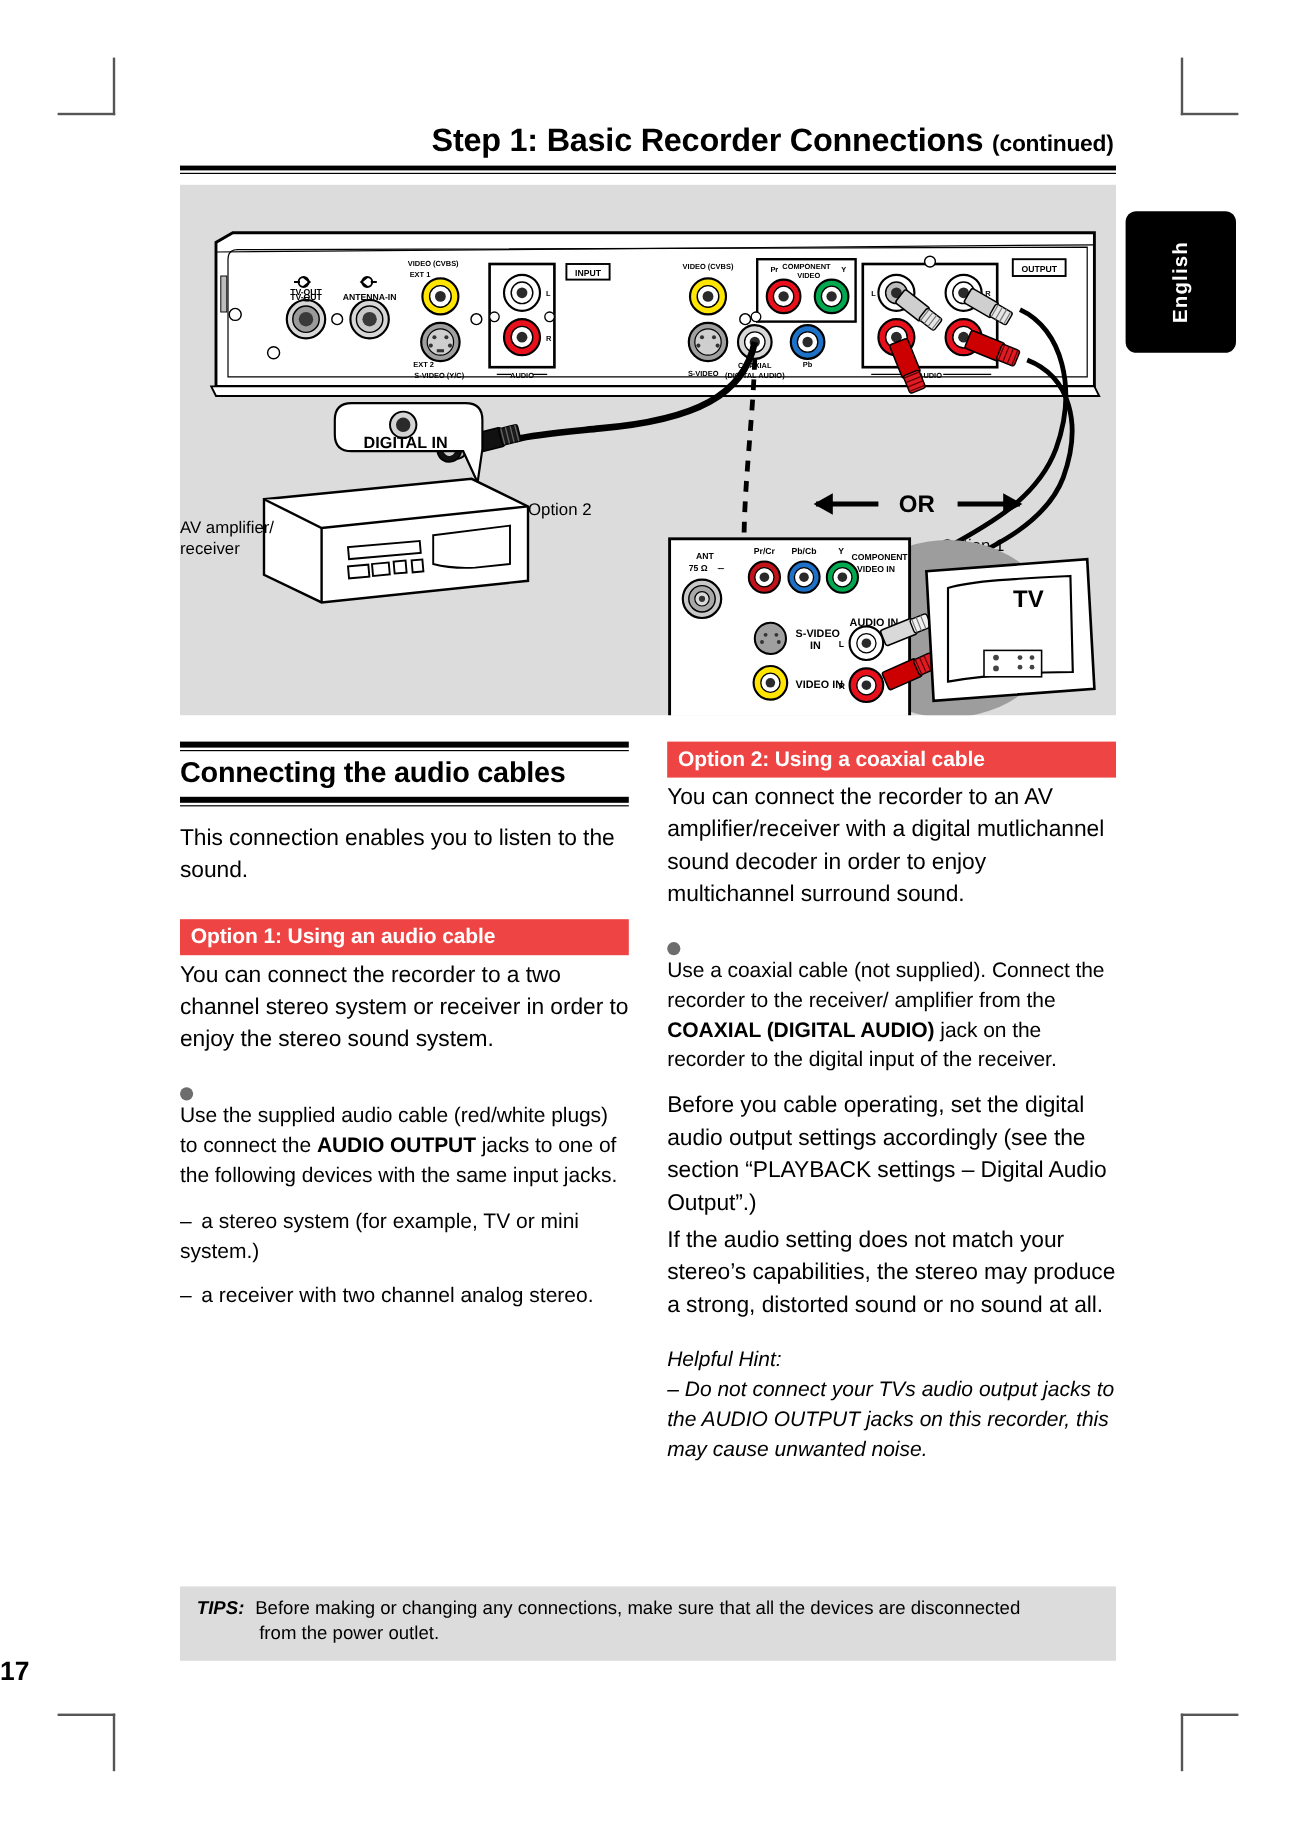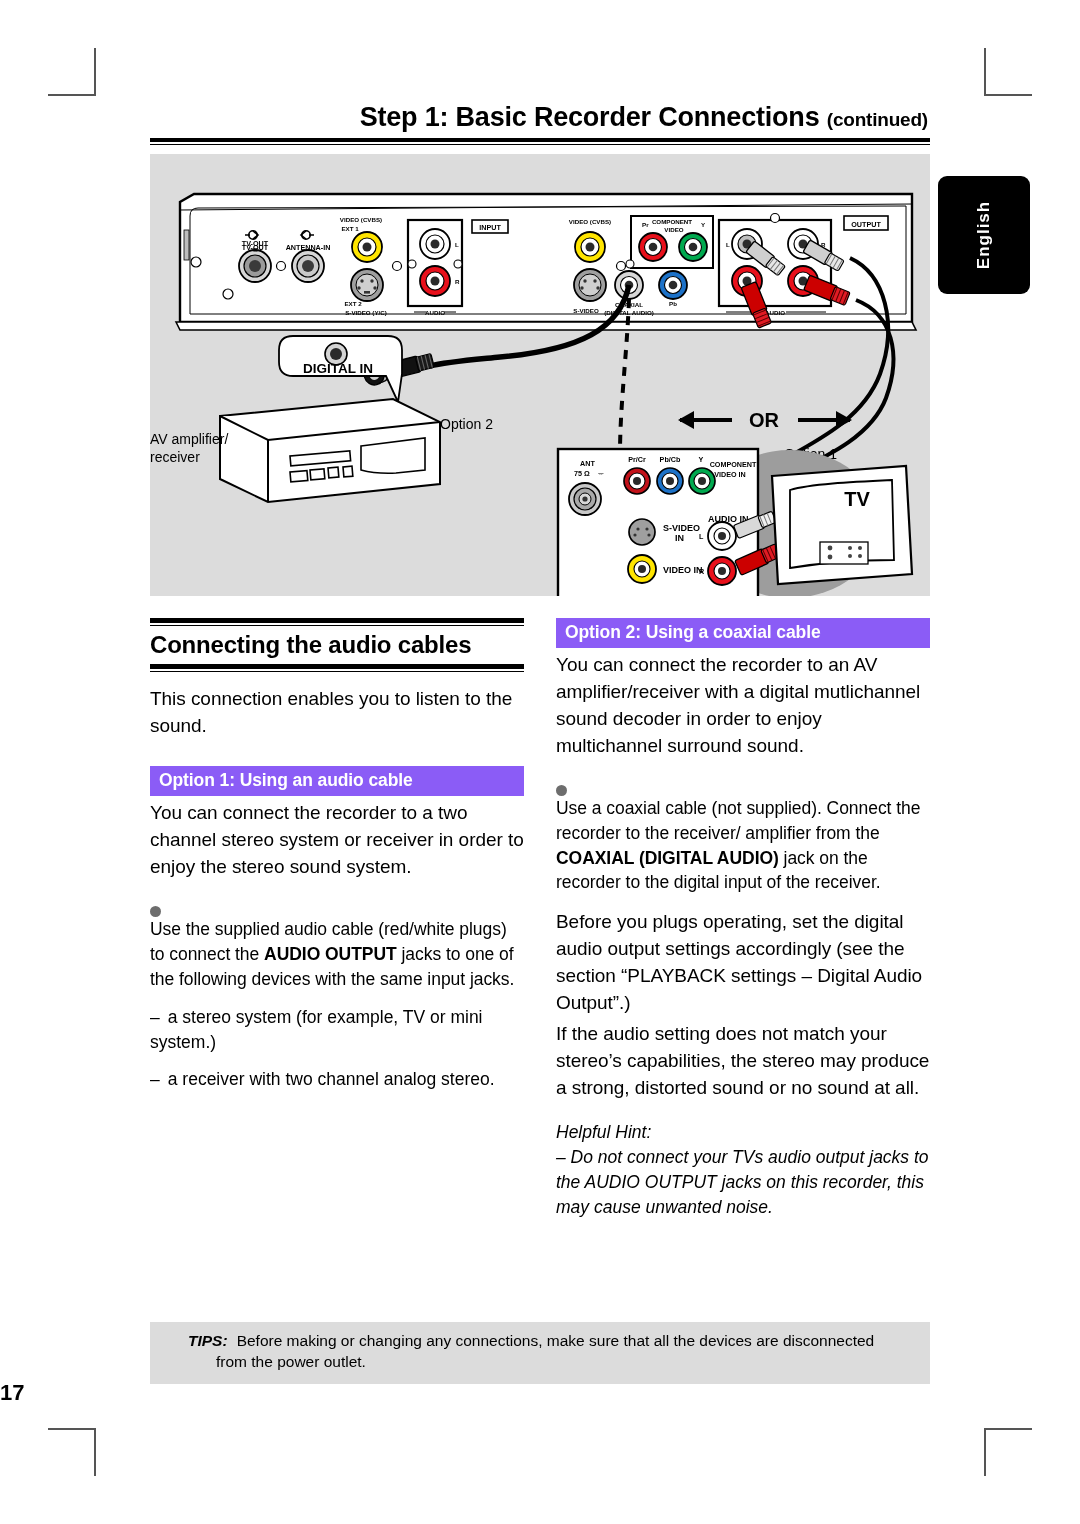--- a/index.html
+++ b/index.html
@@ -83,21 +83,21 @@
   .sec-rule-bot { border-top:5px solid #000; }
   .sec-rule-bot2 { margin-top:2px; border-top:1px solid #000; }
 
   p.body {
     font-size:19px; line-height:1.42; margin:14px 0 0 0;
     letter-spacing:-0.05px;
   }
   p.body.tight { margin-top:4px; }
 
   .optbar {
-    background:#8b5cf6; color:#fff; font-weight:bold;
+    background:#ef4444; color:#fff; font-weight:bold;
     font-size:17.5px; padding:4px 0 5px 9px; letter-spacing:-0.1px;
   }
 
   .bullet-item { display:flex; margin-top:16px;flex-direction:column; }
   .bullet-dot {
     width:11px; height:11px; border-radius:50%;
     background:#6d6d6d; flex:0 0 11px; margin-top:9px; margin-right:10px;
   }
   .bullet-text { font-size:17.5px; line-height:1.42; letter-spacing:-0.05px; }
 
@@ -108,21 +108,21 @@
   .hint { font-style:italic; font-size:17.5px; line-height:1.42; margin-top:18px; }
   .hint .hh { display:block; }
 
   
   .tips {
     position:absolute; left:150px; top:1322px;
     width:780px; background:#dcdcdc;
     padding:9px 12px 11px 14px;
     font-size:15.5px; line-height:1.35;
   }
-  .tips .lbl { font-weight:bold; font-style:italic; margin-right:9px;margin-left:24px; }
+  .tips .lbl { font-weight:bold; font-style:italic; margin-right:9px; }
   .tips .txt { display:inline; }
   .tips .l2 { display:block; margin-left:52px; }
 
   .pageno {
     position:absolute; left:0; top:1380px; width:930px;
     text-align:left; font-size:22px; font-weight:bold;
   }
 </style>
 </head>
 <body>
@@ -524,21 +524,21 @@
     <div class="col right">
       <div class="optbar">Option 2: Using a coaxial cable</div>
 
       <p class="body tight">You can connect the recorder to an AV amplifier/receiver with a digital mutlichannel sound decoder in order to enjoy multichannel surround sound.</p>
 
       <div class="bullet-item">
         <div class="bullet-dot"></div>
         <div class="bullet-text"><span>Use a coaxial cable (not supplied). Connect the recorder to the receiver/ amplifier from the </span><b class="strong">COAXIAL (DIGITAL AUDIO)</b><span> jack on the recorder to the digital input of the receiver.</span></div>
       </div>
 
-      <p class="body">Before you plugs operating, set the digital audio output settings accordingly (see the section “PLAYBACK settings – Digital Audio Output”.)</p>
+      <p class="body">Before you cable operating, set the digital audio output settings accordingly (see the section “PLAYBACK settings – Digital Audio Output”.)</p>
       <p class="body tight">If the audio setting does not match your stereo’s capabilities, the stereo may produce a strong, distorted sound or no sound at all.</p>
 
       <div class="hint">
         <span class="hh">Helpful Hint:</span>
         <span>– Do not connect your TVs audio output jacks to the AUDIO OUTPUT jacks on this recorder, this may cause unwanted noise.</span>
       </div>
     </div>
   </div>
 </div>
 

